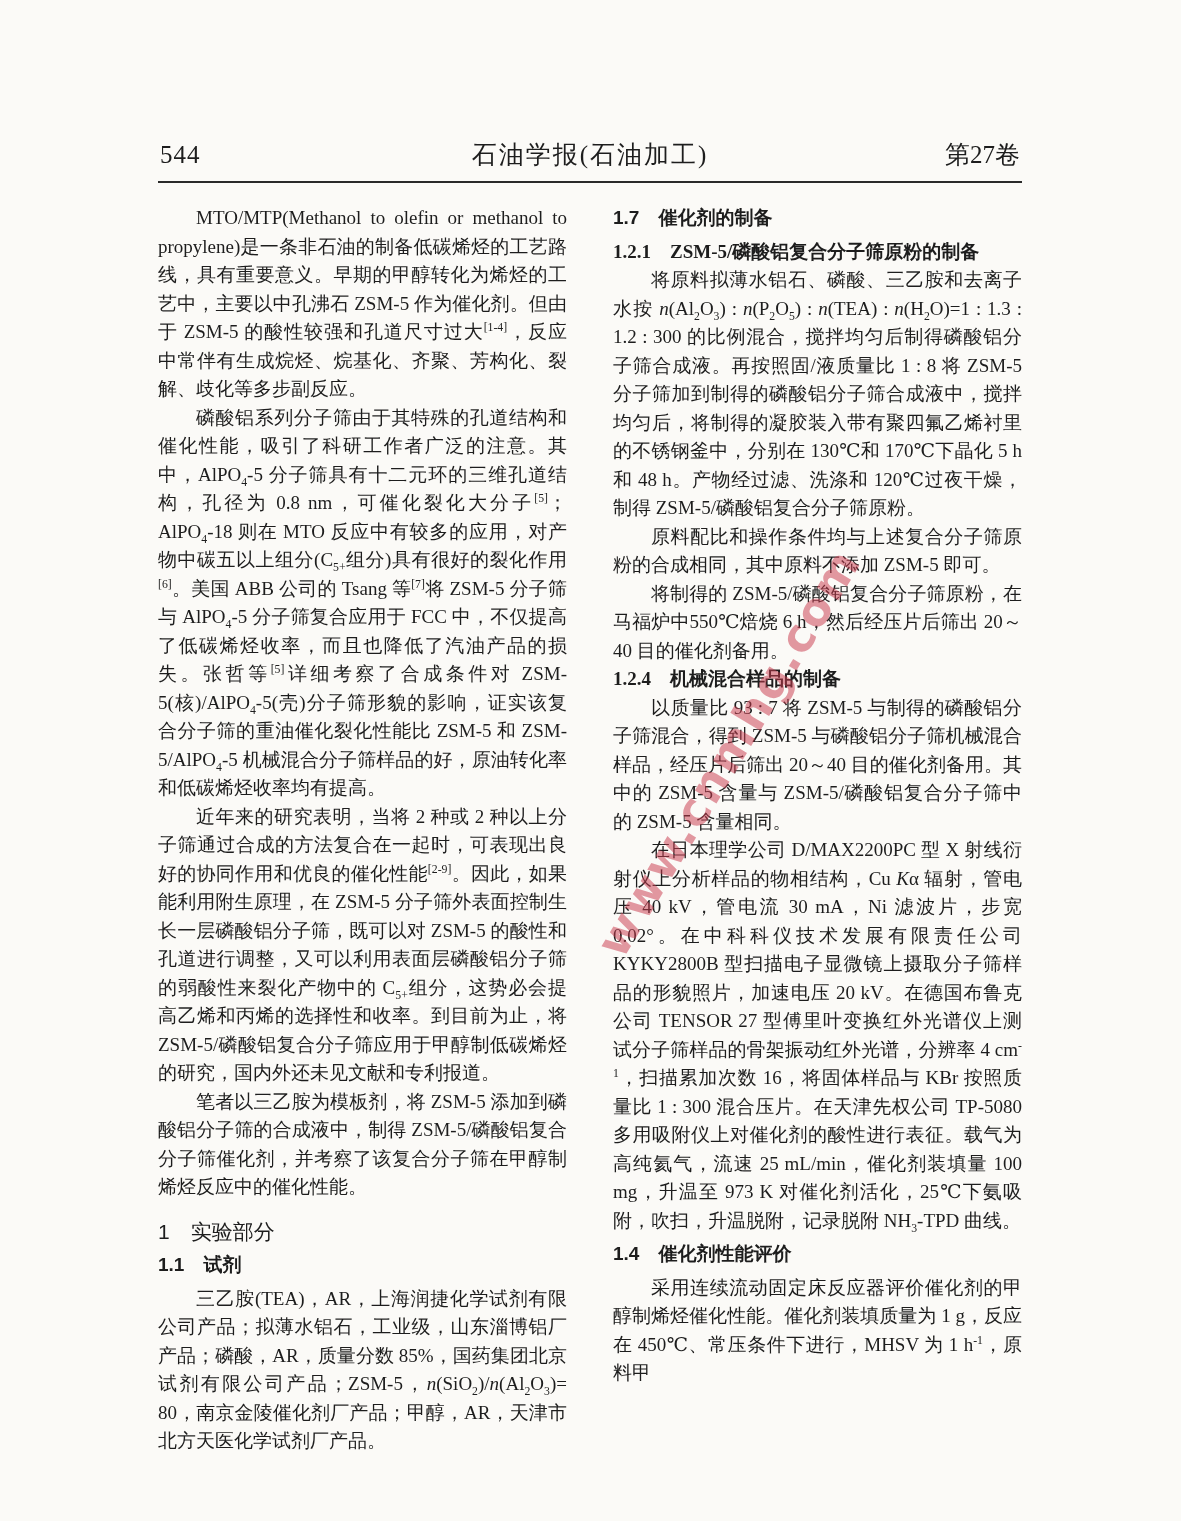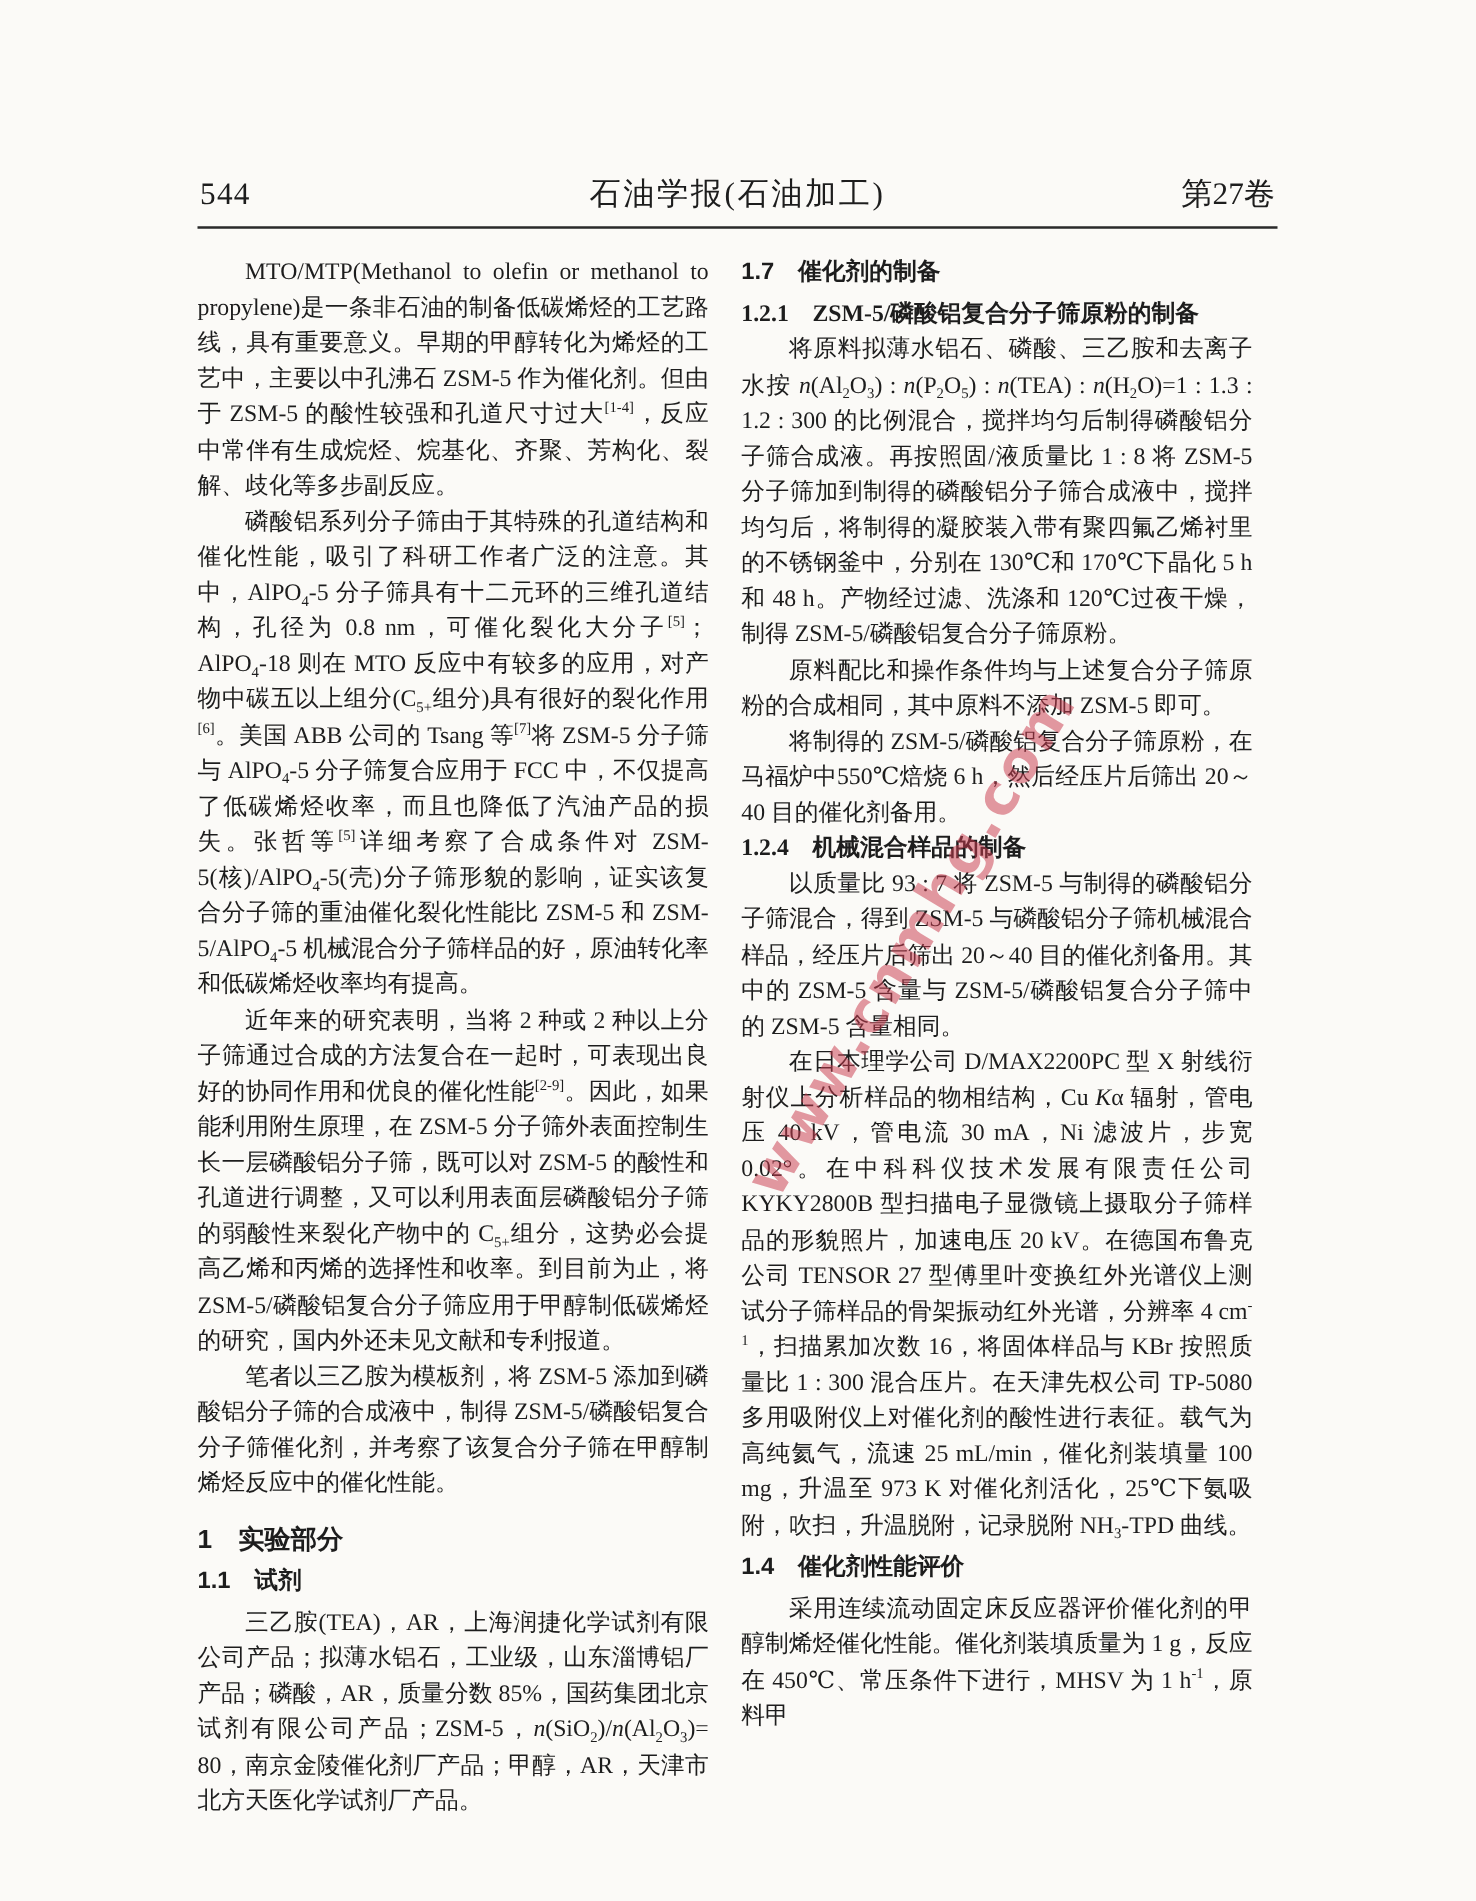--- a/index.html
+++ b/index.html
@@ -28,34 +28,34 @@
   }
   .page-number { justify-self: start; letter-spacing: 1px; }
   .journal-title { justify-self: center; letter-spacing: 2px; }
   .volume { justify-self: end; }
   .header-rule {
     border-top: 2px solid #2a2a2a;
     margin-bottom: 21px;
   }
   .columns {
     display: flex;
-    gap: 26px;
+    gap: 46px;
   }
   .col {
     width: 409px;
     flex: 0 0 409px;
     font-size: 19px;
     line-height: 28.5px;
     text-align: justify;
   }
   .blk { margin: 0; }
   .blk.p { text-indent: 2em; }
   .blk.h1 {
     font-family: "Liberation Sans", "DejaVu Sans", sans-serif;
-    font-weight: bold;
+    font-weight: normal;
     font-size: 21px;
     margin: 16px 0 0 0;
     text-indent: 0;
   }
   .blk.h2 {
     font-family: "Liberation Sans", "DejaVu Sans", sans-serif;
     font-weight: bold;
     margin: 5px 0;
     text-indent: 0;
   }

